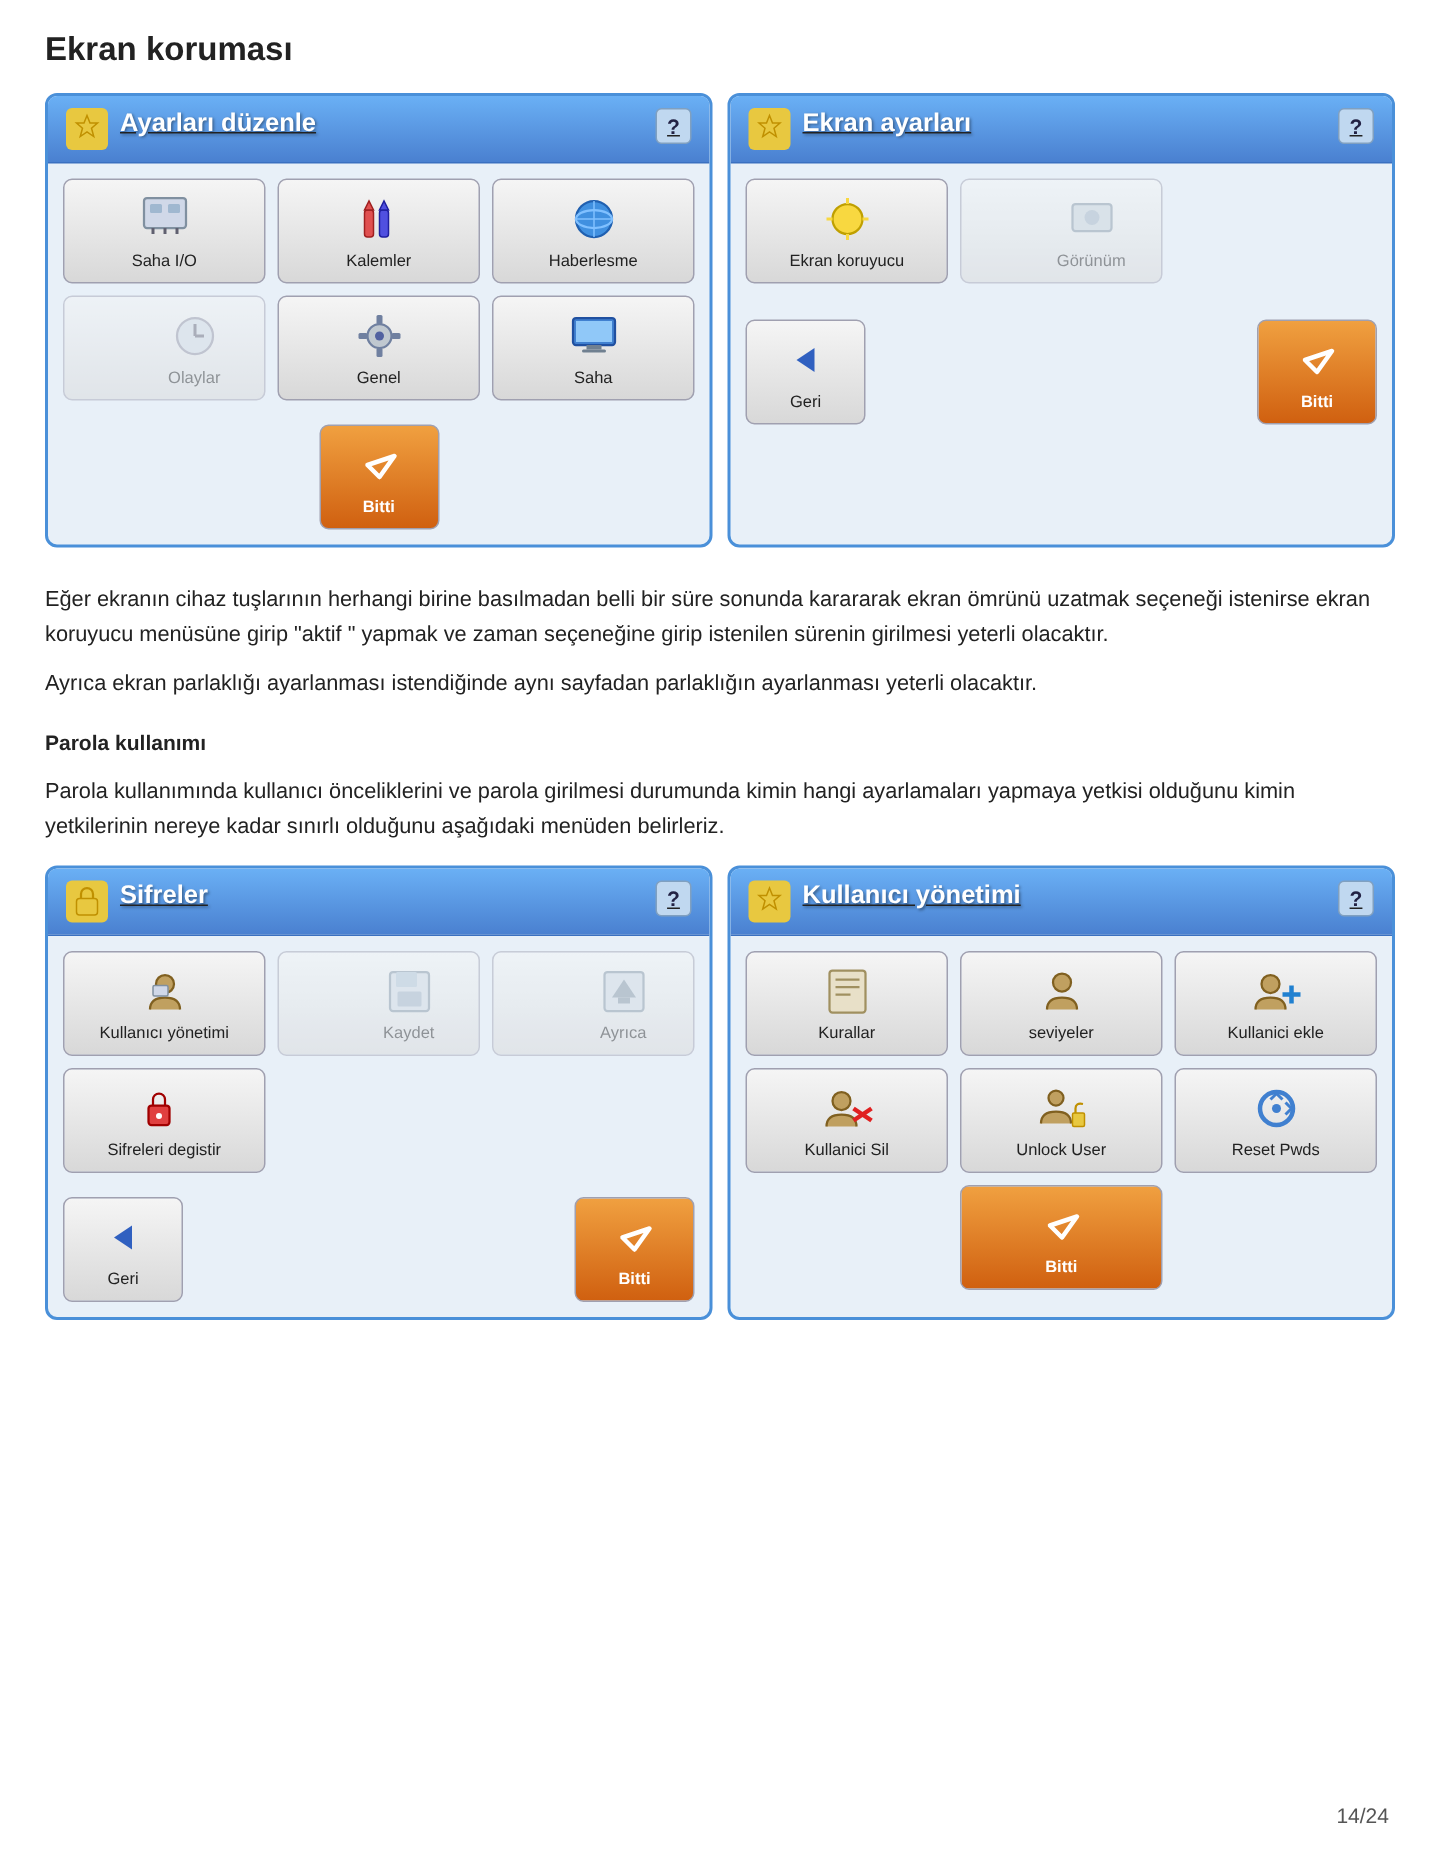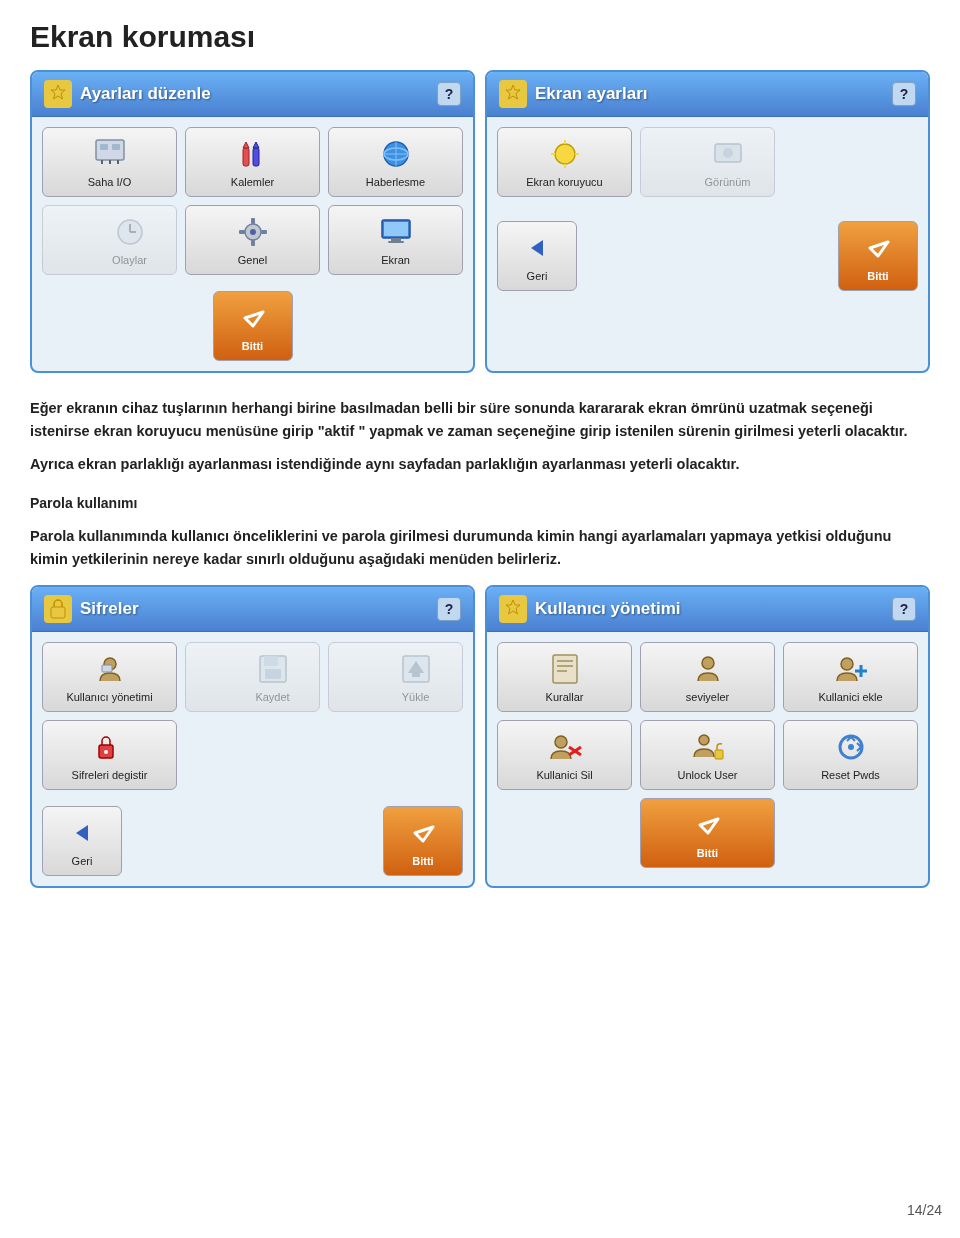--- a/index.html
+++ b/index.html
@@ -6,21 +6,21 @@
     body {
       font-family: Arial, sans-serif;
       background: #fff;
       width: 960px;
       min-height: 1238px;
       padding: 20px 30px;
       color: #222;
     }
 
     h1.page-title {
-      font-size: 30px;
+      font-size: 22px;
       font-weight: bold;
       margin-bottom: 16px;
     }
 
     .ui-panels-row {
       display: flex;
       gap: 10px;
       margin-bottom: 24px;
     }
 
@@ -30,23 +30,23 @@
       background: #e8f0f8;
       flex: 1;
       padding: 0;
       overflow: hidden;
     }
 
     .panel-header {
       background: linear-gradient(to bottom, #6ab0f5, #4a80d0);
       padding: 8px 12px;
       display: flex;
-      align-items: center;
       gap: 8px;
       border-bottom: 1px solid #3a70c0;
+      text-decoration: underline;
     }
 
     .panel-header-title {
       font-size: 17px;
       font-weight: bold;
       color: #fff;
       text-shadow: 1px 1px 2px rgba(0,0,0,0.4);
     }
 
     .panel-header-icon {
@@ -131,33 +131,32 @@
     }
 
     .text-section {
       margin: 14px 0;
       line-height: 1.6;
       font-size: 14.5px;
     }
 
     .text-section p {
       margin-bottom: 10px;
-      font-weight: bold;
     }
 
     .section-heading {
       font-size: 14px;
       font-weight: bold;
       margin: 18px 0 6px 0;
     }
 
     .page-num {
       position: fixed;
       bottom: 20px;
-      right: 18px;
+      right: 34px;
       font-size: 14px;
       color: #555;
     }
   </style>
 </head>
 <body>
 
 <h1 class="page-title">Ekran koruması</h1>
 
 <div class="ui-panels-row">
@@ -235,21 +234,21 @@
       </div>
       <div class="ui-btn">
         <div class="btn-icon">
           <svg width="36" height="36" viewBox="0 0 36 36">
             <rect x="4" y="6" width="28" height="18" rx="2" fill="#4080d0" stroke="#2050a0" stroke-width="1.5"></rect>
             <rect x="6" y="8" width="24" height="14" fill="#90c8f8"></rect>
             <rect x="13" y="24" width="10" height="3" fill="#708090"></rect>
             <rect x="10" y="27" width="16" height="2" rx="1" fill="#708090"></rect>
           </svg>
         </div>
-        <span class="btn-label">Ekran</span>
+        <span class="btn-label">Saha</span>
       </div>
     </div>
 
     <div style="padding: 6px 10px 10px 10px; display:flex; justify-content:center;">
       <div class="ui-btn accent" style="width:80px; min-height:48px;">
         <div class="btn-icon">
           <svg width="28" height="28" viewBox="0 0 28 28">
             <polygon points="6,14 14,22 24,8" fill="none" stroke="#fff" stroke-width="3" stroke-linejoin="round"></polygon>
           </svg>
         </div>
@@ -361,21 +360,21 @@
         <span class="btn-label">Kaydet</span>
       </div>
       <div class="ui-btn disabled">
         <div class="btn-icon">
           <svg width="36" height="36" viewBox="0 0 36 36">
             <rect x="5" y="5" width="26" height="26" rx="2" fill="#d0d8e0" stroke="#8090a0" stroke-width="1.5"></rect>
             <polygon points="18,10 26,22 10,22" fill="#8090a0"></polygon>
             <rect x="14" y="22" width="8" height="4" fill="#8090a0"></rect>
           </svg>
         </div>
-        <span class="btn-label">Yükle</span>
+        <span class="btn-label">Ayrıca</span>
       </div>
       <div class="ui-btn">
         <div class="btn-icon">
           <svg width="36" height="36" viewBox="0 0 36 36">
             <rect x="7" y="16" width="14" height="13" rx="2" fill="#e04040" stroke="#a00000" stroke-width="1.5"></rect>
             <path d="M10 16 V12 A4 4 0 0 1 18 12 V16" fill="none" stroke="#a00000" stroke-width="1.5"></path>
             <circle cx="14" cy="23" r="2" fill="#fff"></circle>
           </svg>
         </div>
         <span class="btn-label">Sifreleri degistir</span>

